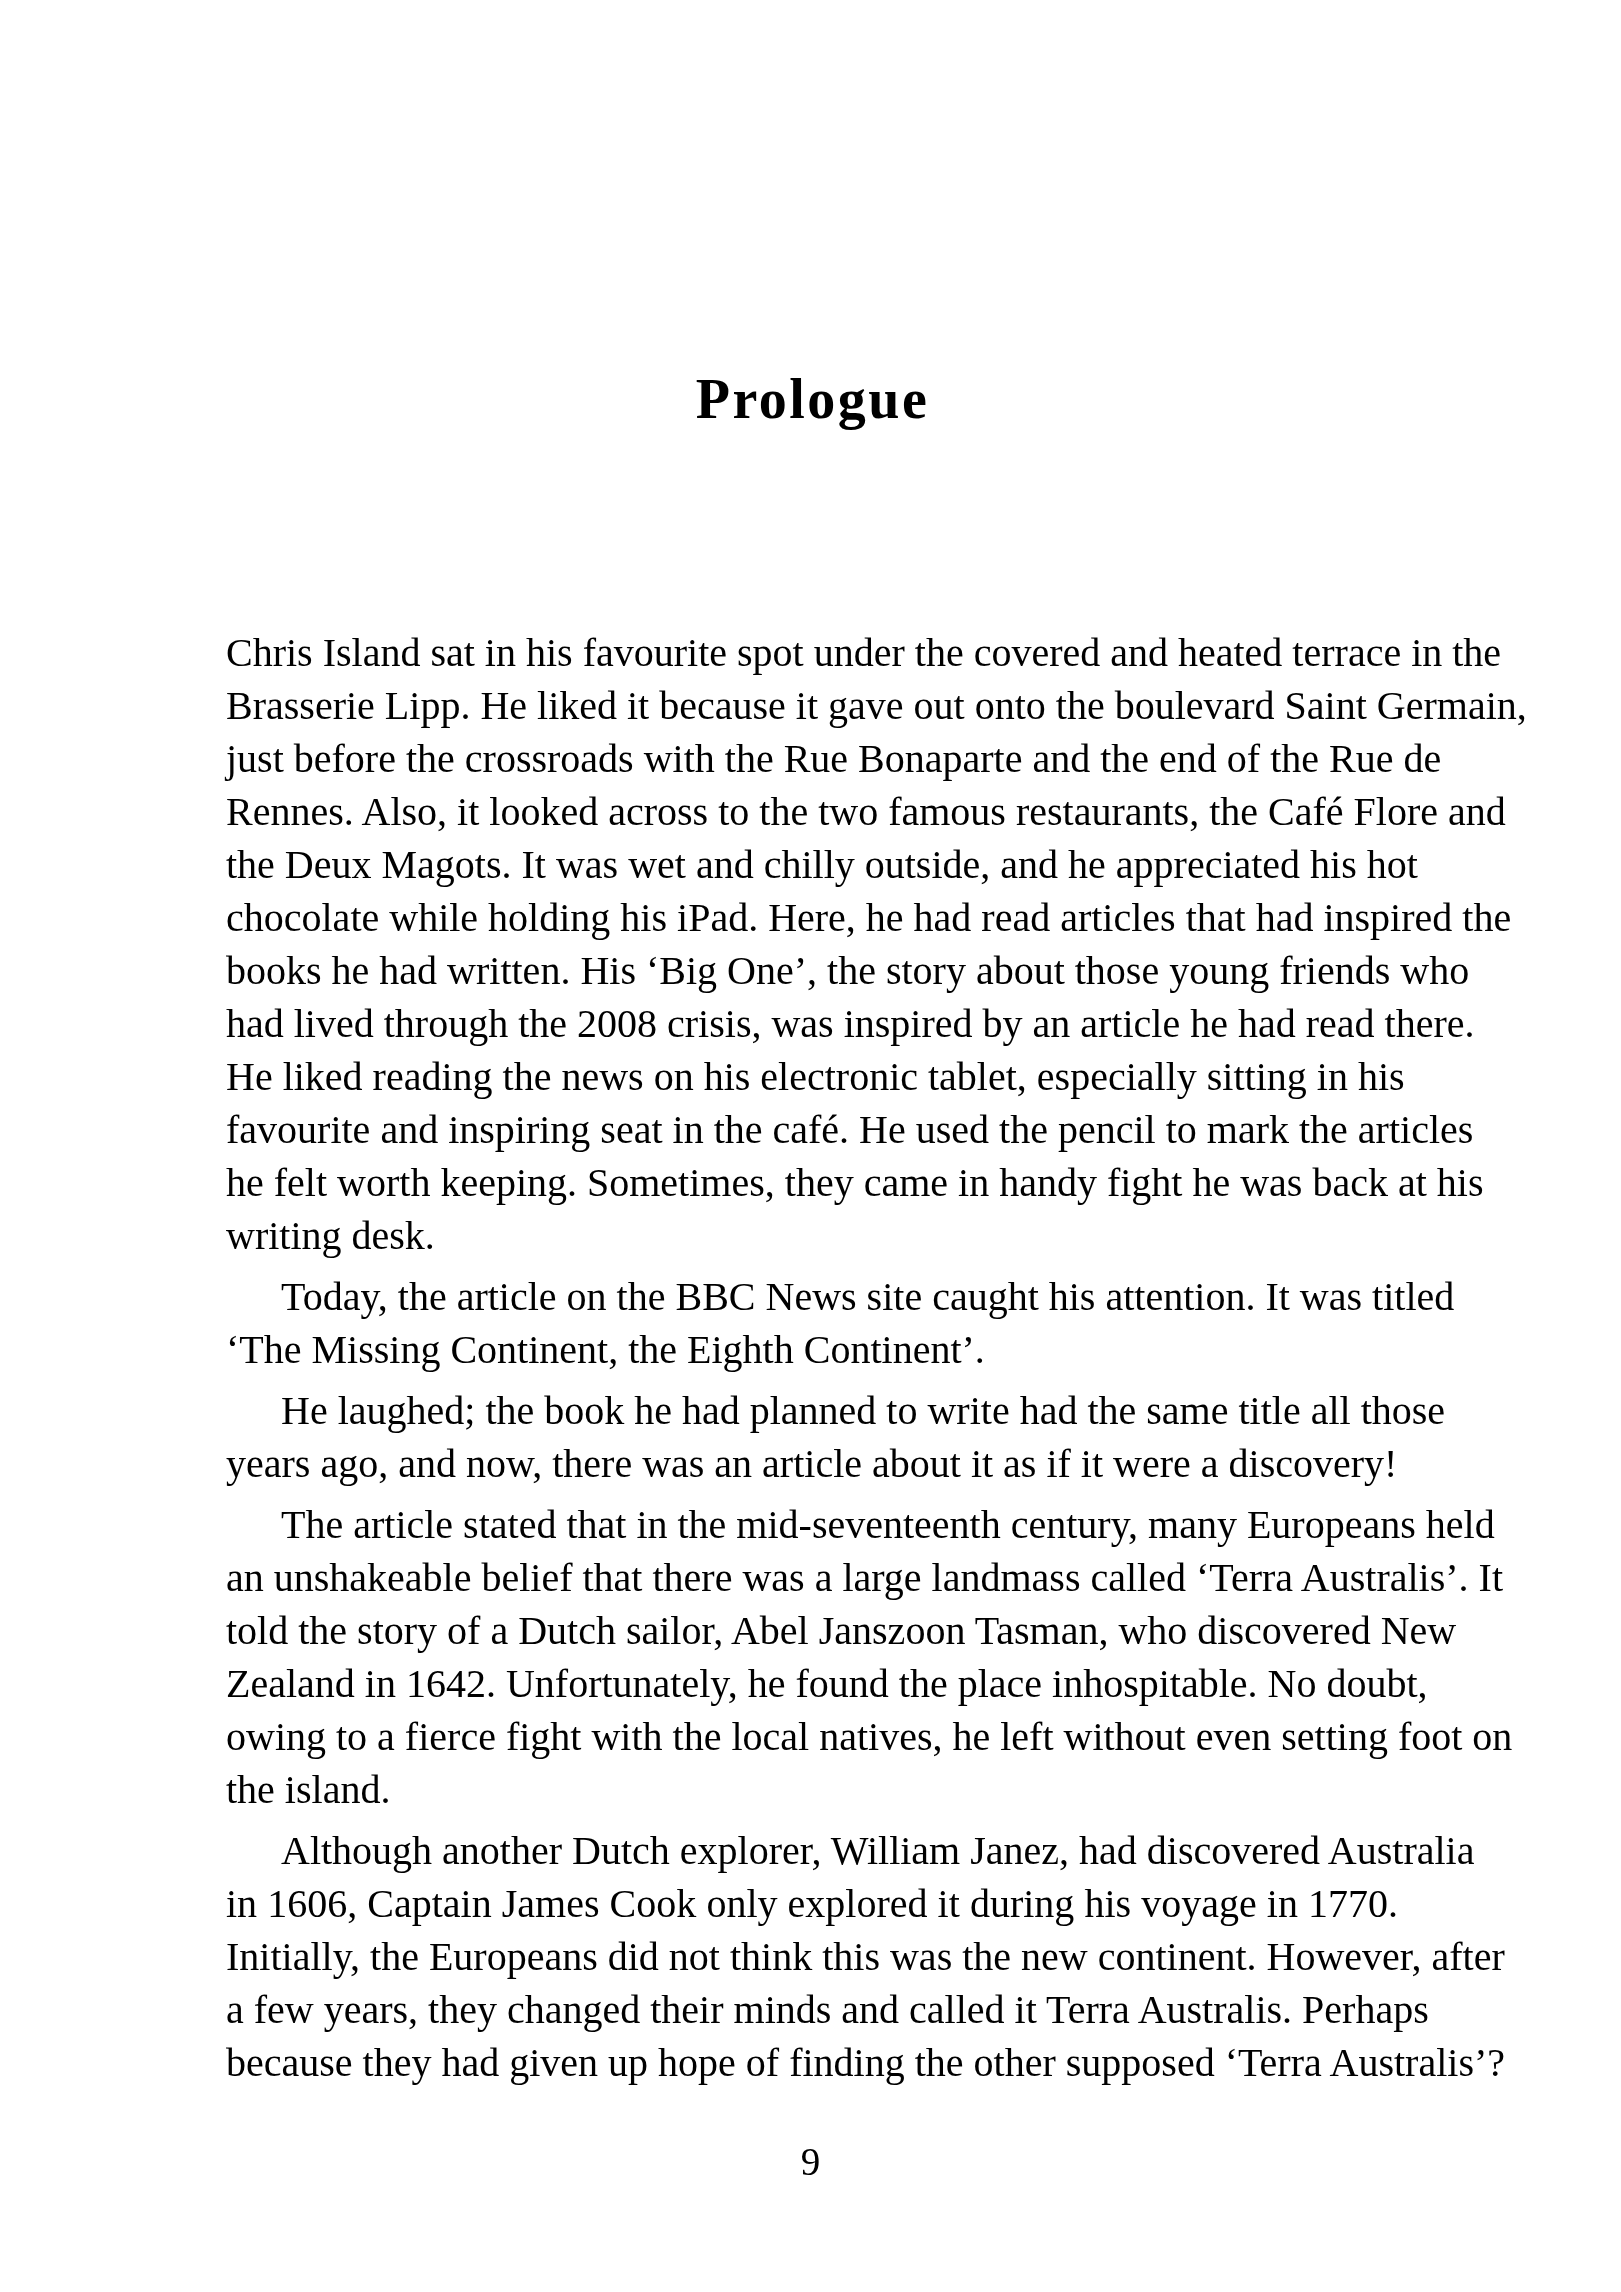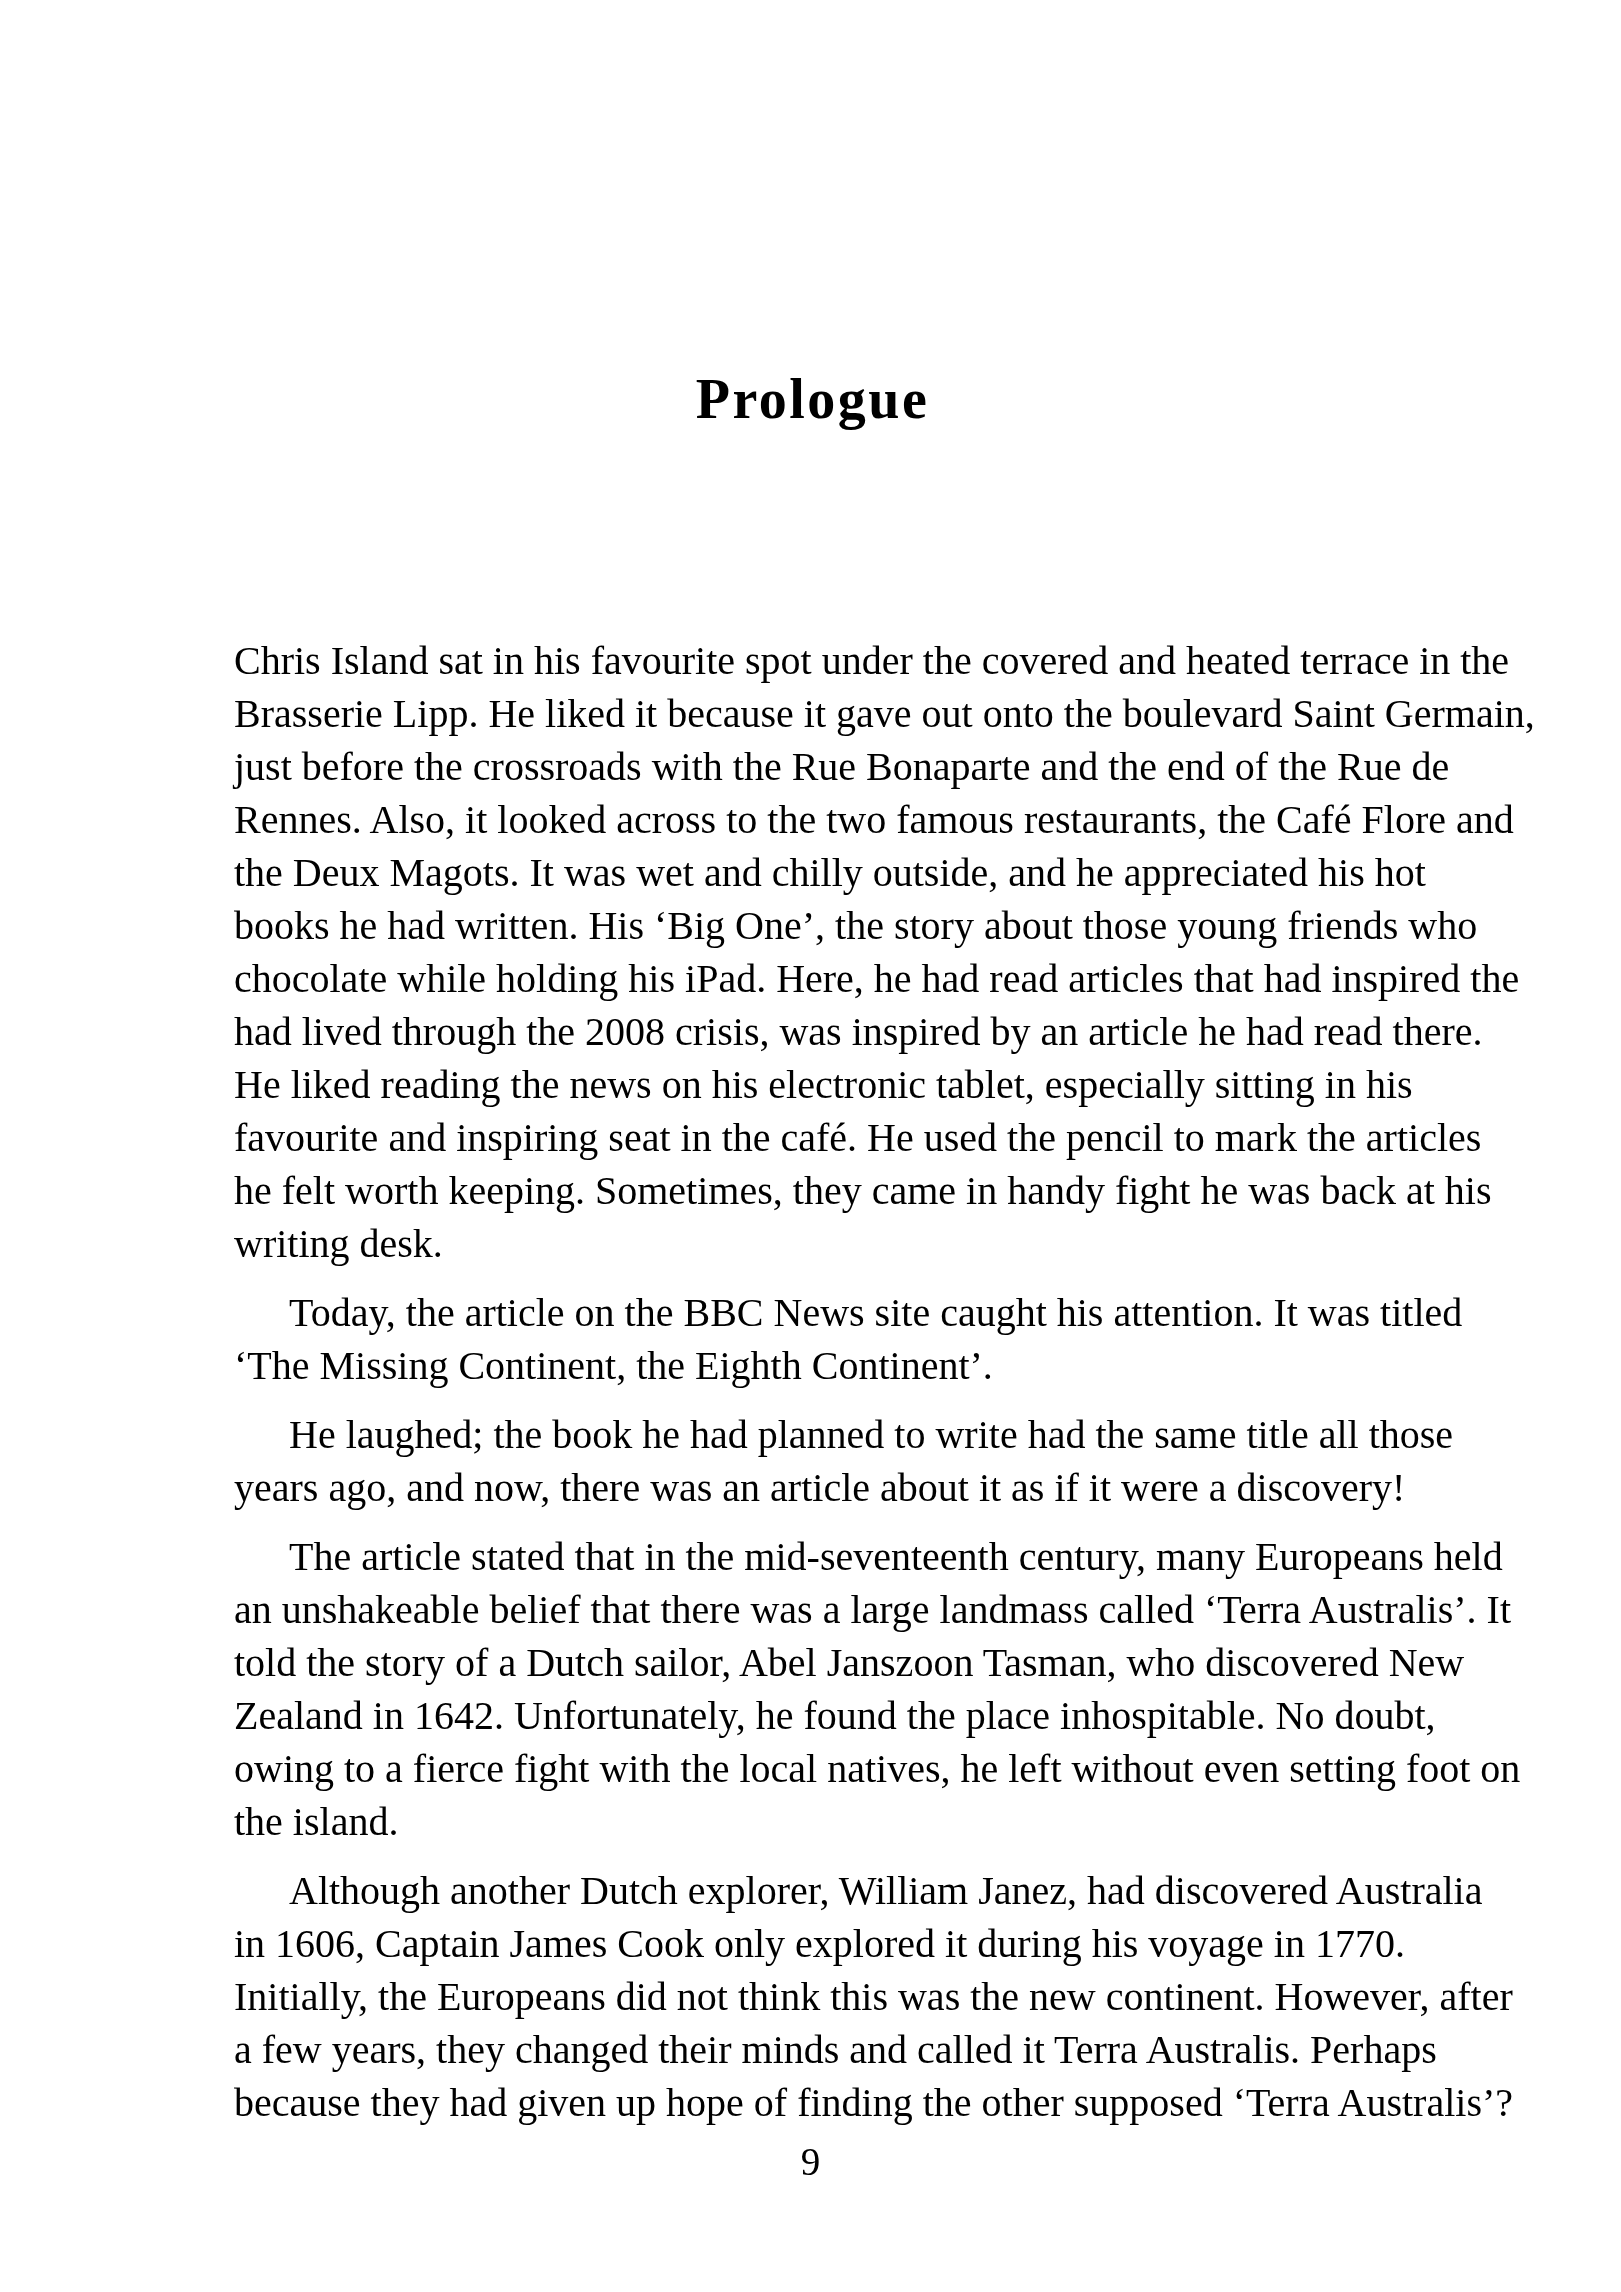--- a/index.html
+++ b/index.html
@@ -38,21 +38,21 @@
     }
     .body-text {
       position: absolute;
       left: 218px;
       top: 618px;
       width: 1188px;
       font-size: 40px;
       line-height: 53px;
     }
     .paragraph {
-      margin: 16px;
+      margin: 8px;
     }
     .line {
       display: block;
       height: 53px;
       white-space: nowrap;
       text-align: justify;
       text-align-last: justify;
     }
     .line.last {
       text-align: right;
@@ -79,22 +79,22 @@
   <h1 class="chapter-title">Prologue</h1>
 
   <div class="body-text">
 
     <p class="paragraph">
       <span class="line">Chris Island sat in his favourite spot under the covered and heated terrace in the</span>
       <span class="line">Brasserie Lipp. He liked it because it gave out onto the boulevard Saint Germain,</span>
       <span class="line">just before the crossroads with the Rue Bonaparte and the end of the Rue de</span>
       <span class="line">Rennes. Also, it looked across to the two famous restaurants, the Café Flore and</span>
       <span class="line">the Deux Magots. It was wet and chilly outside, and he appreciated his hot</span>
+      <span class="line">chocolate while holding his iPad. Here, he had read articles that had inspired the</span>
       <span class="line">books he had written. His ‘Big One’, the story about those young friends who</span>
-      <span class="line">chocolate while holding his iPad. Here, he had read articles that had inspired the</span>
       <span class="line">had lived through the 2008 crisis, was inspired by an article he had read there.</span>
       <span class="line">He liked reading the news on his electronic tablet, especially sitting in his</span>
       <span class="line">favourite and inspiring seat in the café. He used the pencil to mark the articles</span>
       <span class="line">he felt worth keeping. Sometimes, they came in handy fight he was back at his</span>
       <span class="line last">writing desk.</span>
     </p>
 
     <p class="paragraph">
       <span class="line indent">Today, the article on the BBC News site caught his attention. It was titled</span>
       <span class="line last">‘The Missing Continent, the Eighth Continent’.</span>

